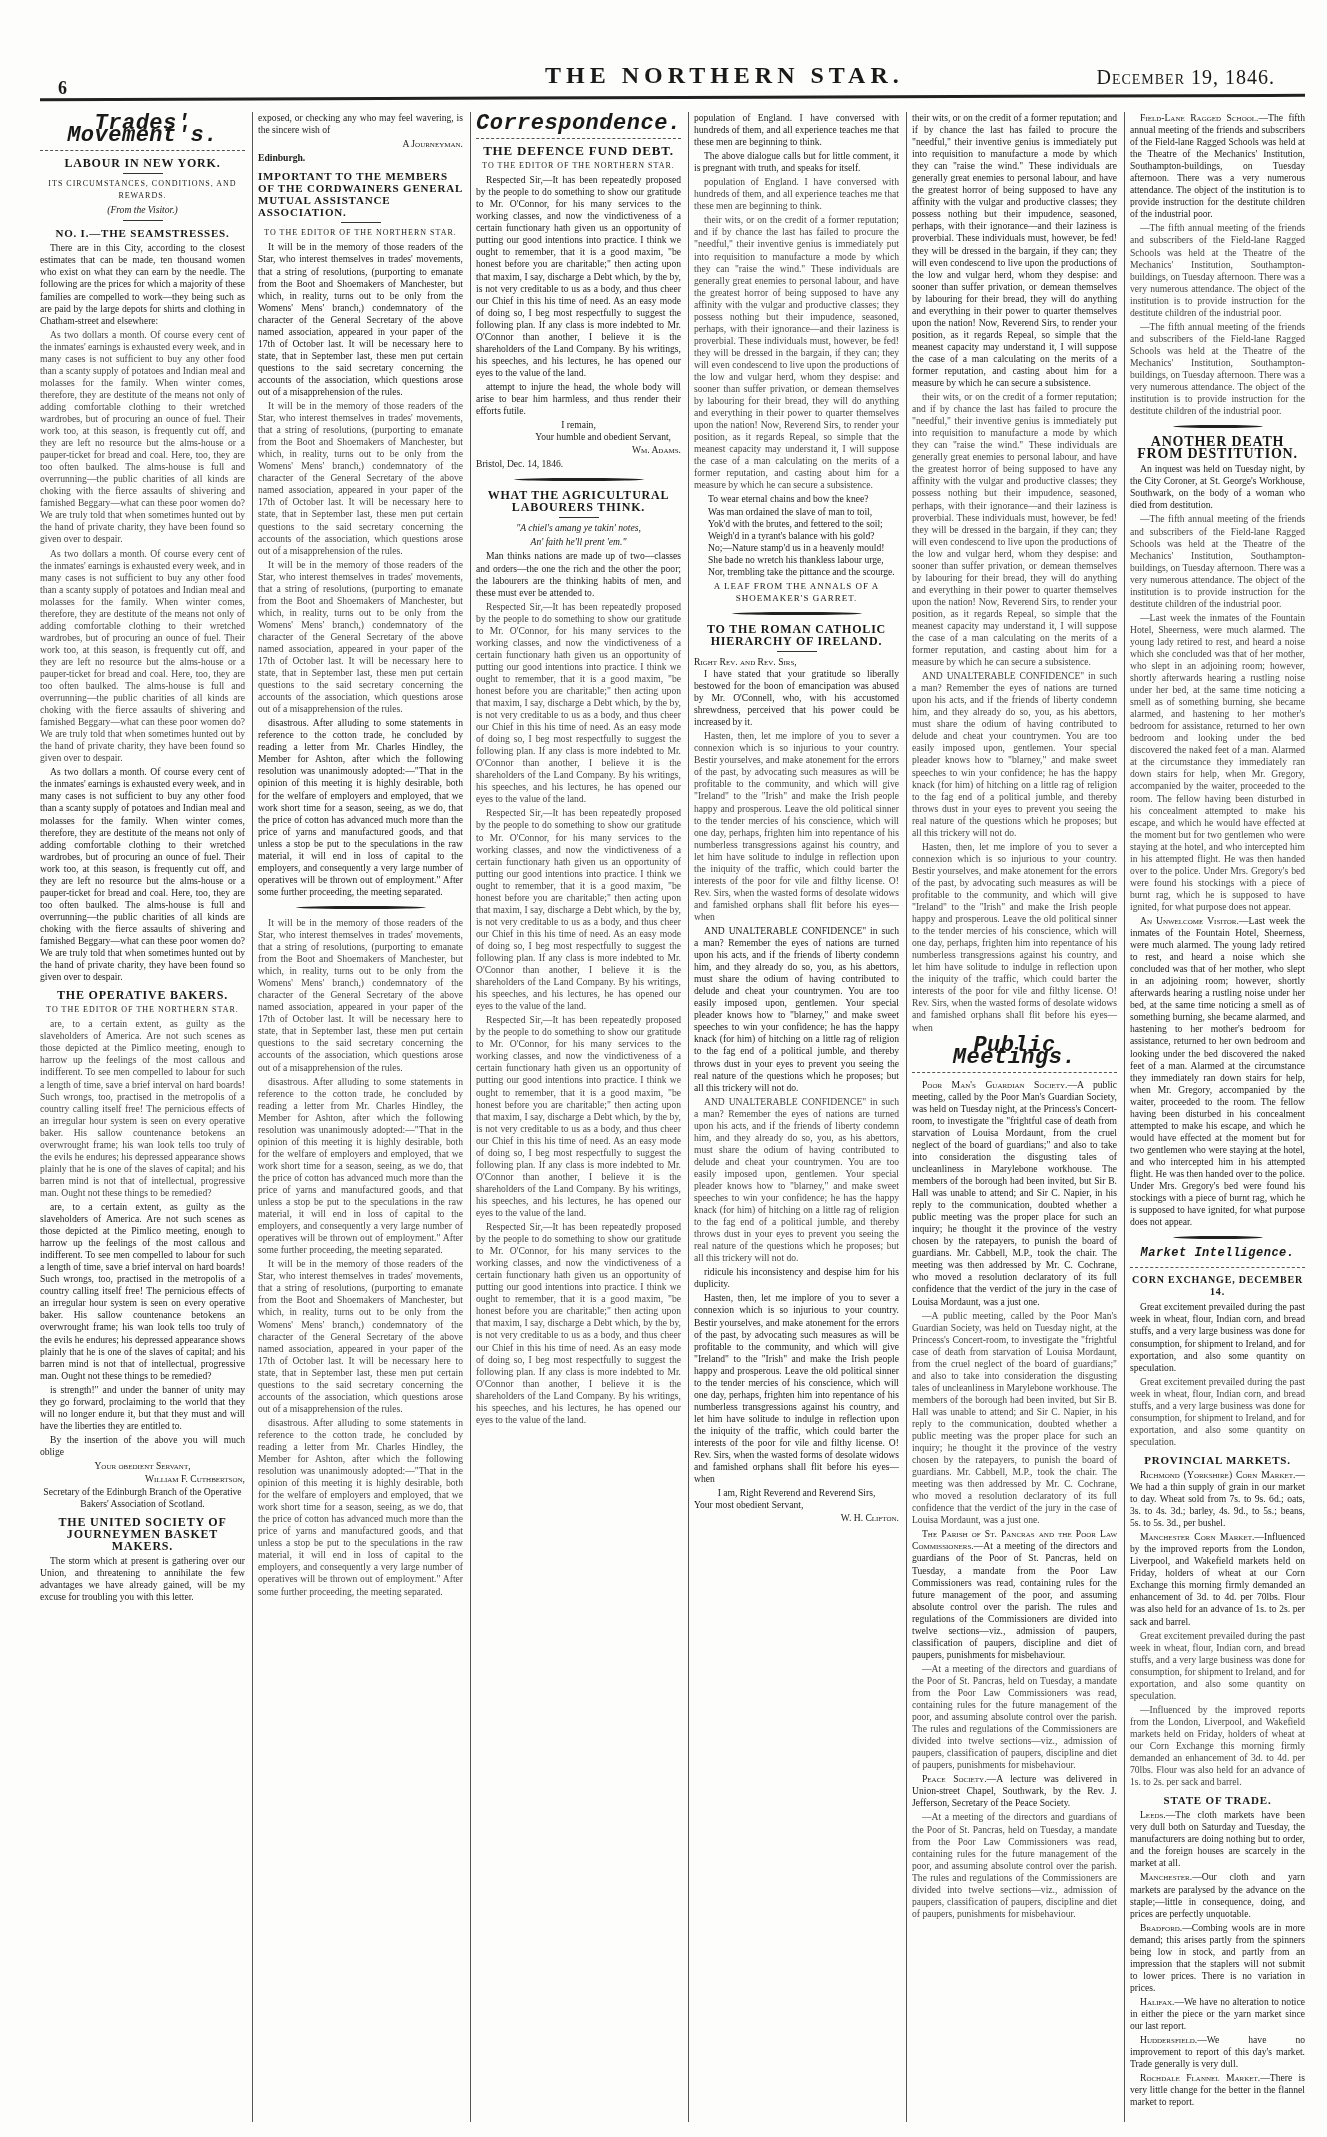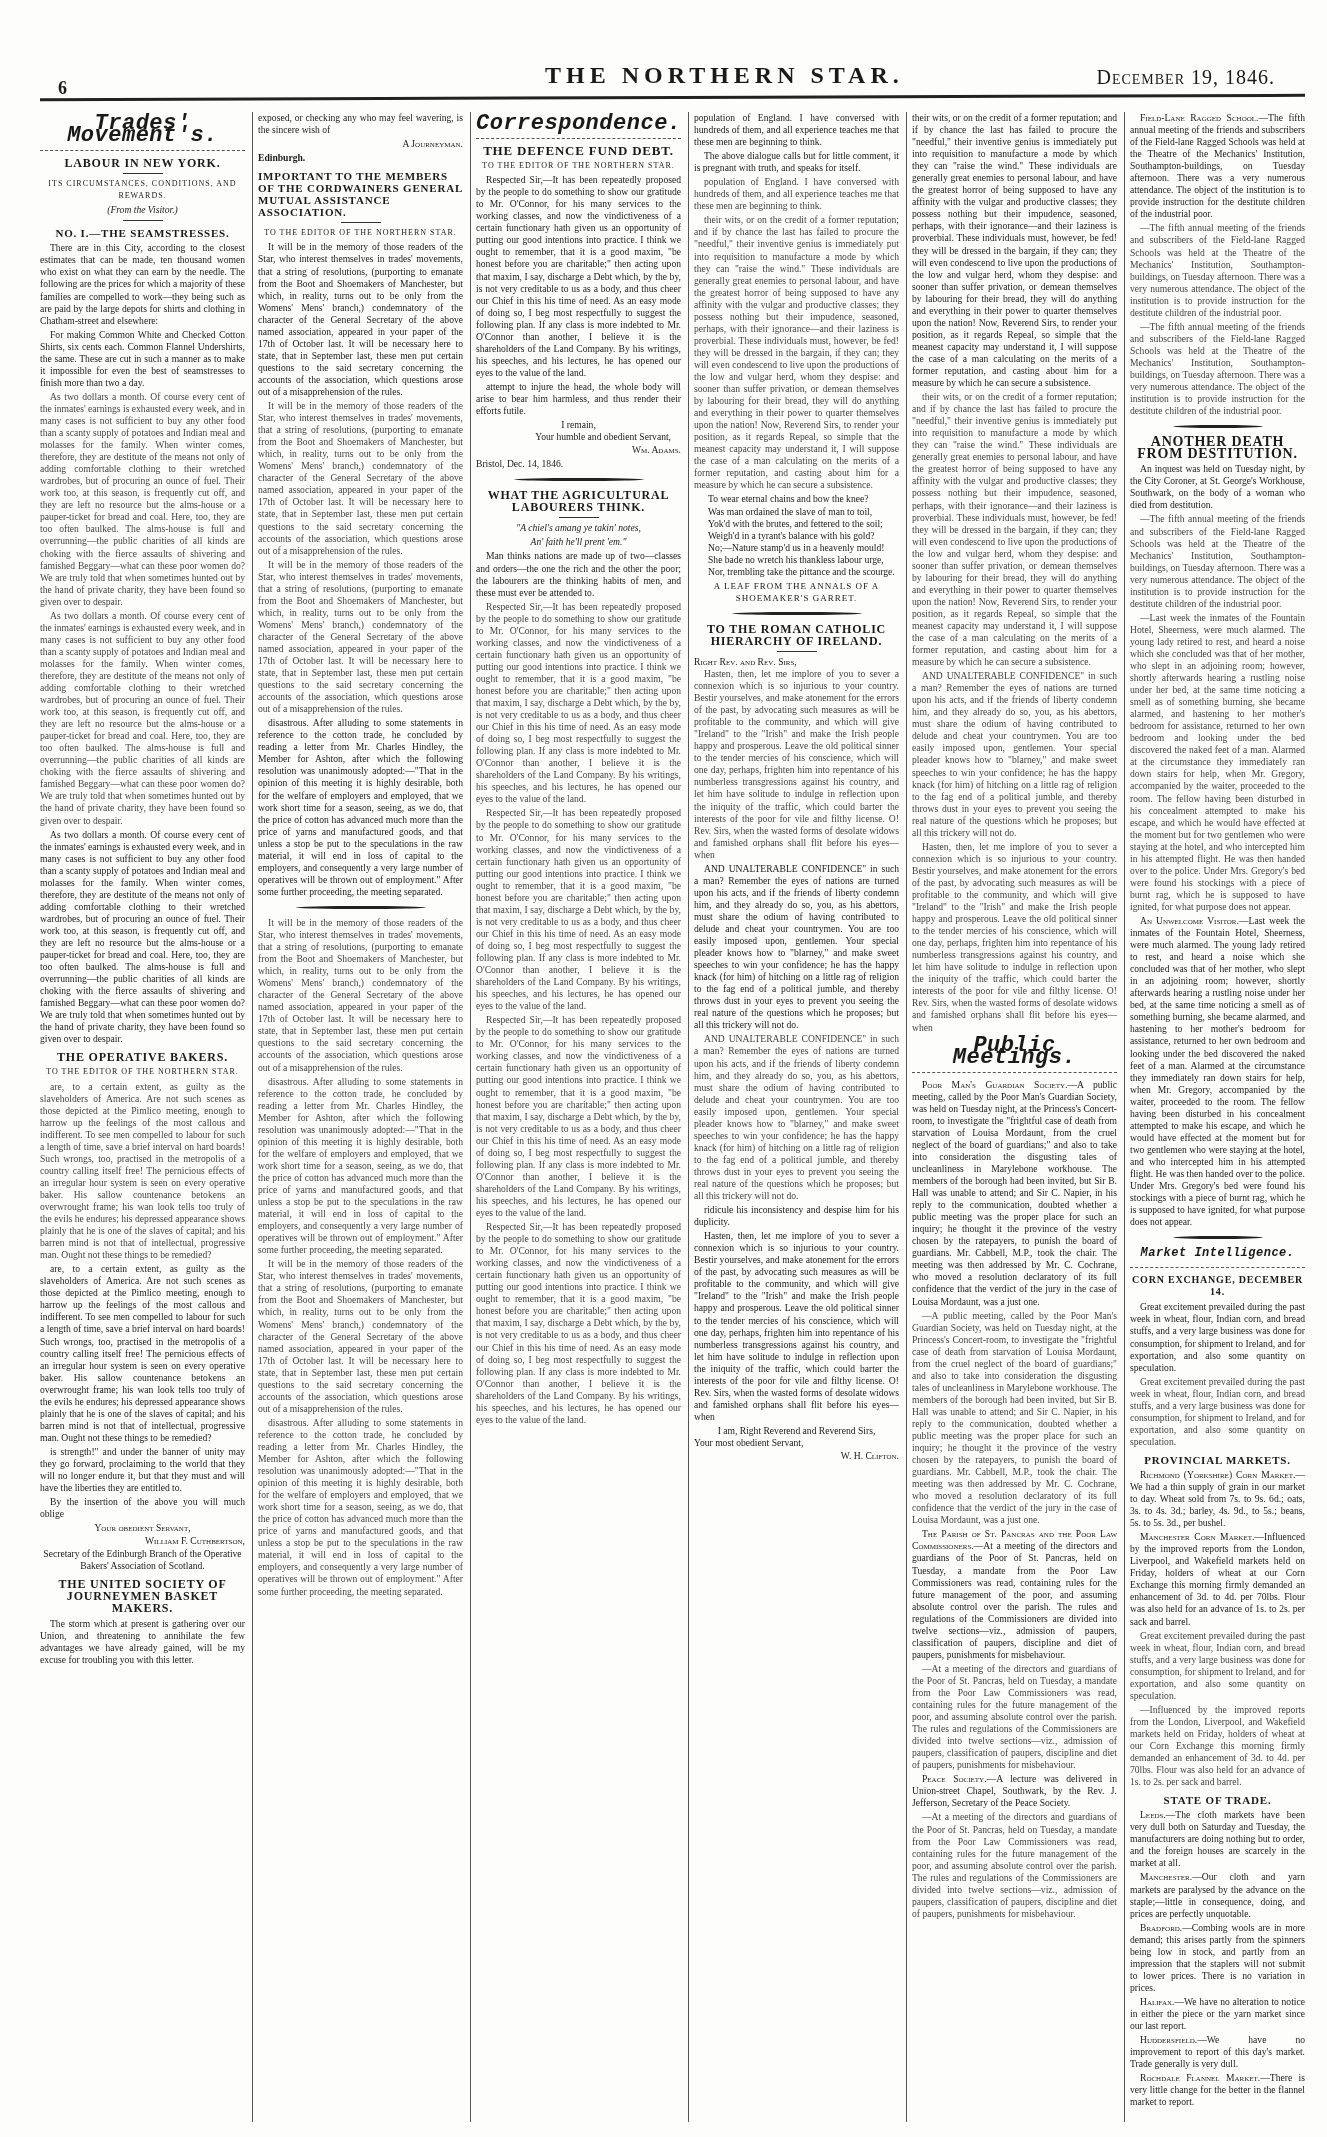--- a/index.html
+++ b/index.html
@@ -42,21 +42,20 @@
   <div class="col" style="left:0;width:205px;">
     <div class="sec-head">Trades' Movement's.</div>
     <div class="dash-rule"></div>
     <div class="art-head">LABOUR IN NEW YORK.</div>
     <div class="short-rule"></div>
     <div class="sub-head">Its Circumstances, Conditions, and Rewards.</div>
     <div class="italic-center">(From the Visitor.)</div>
     <div class="short-rule"></div>
     <div class="art-head" style="font-size:11px">No. I.—THE SEAMSTRESSES.</div>
     <p>There are in this City, according to the closest estimates that can be made, ten thousand women who exist on what they can earn by the needle. The following are the prices for which a majority of these families are compelled to work—they being such as are paid by the large depots for shirts and clothing in Chatham-street and elsewhere:</p>
-    <p>For making Common White and Checked Cotton Shirts, six cents each. Common Flannel Undershirts, the same. These are cut in such a manner as to make it impossible for even the best of seamstresses to finish more than two a day.</p>
     <p class="filler">As two dollars a month. Of course every cent of the inmates' earnings is exhausted every week, and in many cases is not sufficient to buy any other food than a scanty supply of potatoes and Indian meal and molasses for the family. When winter comes, therefore, they are destitute of the means not only of adding comfortable clothing to their wretched wardrobes, but of procuring an ounce of fuel. Their work too, at this season, is frequently cut off, and they are left no resource but the alms-house or a pauper-ticket for bread and coal. Here, too, they are too often baulked. The alms-house is full and overrunning—the public charities of all kinds are choking with the fierce assaults of shivering and famished Beggary—what can these poor women do? We are truly told that when sometimes hunted out by the hand of private charity, they have been found so given over to despair.</p>
     <p class="filler">As two dollars a month. Of course every cent of the inmates' earnings is exhausted every week, and in many cases is not sufficient to buy any other food than a scanty supply of potatoes and Indian meal and molasses for the family. When winter comes, therefore, they are destitute of the means not only of adding comfortable clothing to their wretched wardrobes, but of procuring an ounce of fuel. Their work too, at this season, is frequently cut off, and they are left no resource but the alms-house or a pauper-ticket for bread and coal. Here, too, they are too often baulked. The alms-house is full and overrunning—the public charities of all kinds are choking with the fierce assaults of shivering and famished Beggary—what can these poor women do? We are truly told that when sometimes hunted out by the hand of private charity, they have been found so given over to despair.</p>
     <p>As two dollars a month. Of course every cent of the inmates' earnings is exhausted every week, and in many cases is not sufficient to buy any other food than a scanty supply of potatoes and Indian meal and molasses for the family. When winter comes, therefore, they are destitute of the means not only of adding comfortable clothing to their wretched wardrobes, but of procuring an ounce of fuel. Their work too, at this season, is frequently cut off, and they are left no resource but the alms-house or a pauper-ticket for bread and coal. Here, too, they are too often baulked. The alms-house is full and overrunning—the public charities of all kinds are choking with the fierce assaults of shivering and famished Beggary—what can these poor women do? We are truly told that when sometimes hunted out by the hand of private charity, they have been found so given over to despair.</p>
     <div class="art-head">THE OPERATIVE BAKERS.</div>
     <div class="sub-head">To the Editor of the Northern Star.</div>
     <p class="filler">are, to a certain extent, as guilty as the slaveholders of America. Are not such scenes as those depicted at the Pimlico meeting, enough to harrow up the feelings of the most callous and indifferent. To see men compelled to labour for such a length of time, save a brief interval on hard boards! Such wrongs, too, practised in the metropolis of a country calling itself free! The pernicious effects of an irregular hour system is seen on every operative baker. His sallow countenance betokens an overwrought frame; his wan look tells too truly of the evils he endures; his depressed appearance shows plainly that he is one of the slaves of capital; and his barren mind is not that of intellectual, progressive man. Ought not these things to be remedied?</p>
     <p>are, to a certain extent, as guilty as the slaveholders of America. Are not such scenes as those depicted at the Pimlico meeting, enough to harrow up the feelings of the most callous and indifferent. To see men compelled to labour for such a length of time, save a brief interval on hard boards! Such wrongs, too, practised in the metropolis of a country calling itself free! The pernicious effects of an irregular hour system is seen on every operative baker. His sallow countenance betokens an overwrought frame; his wan look tells too truly of the evils he endures; his depressed appearance shows plainly that he is one of the slaves of capital; and his barren mind is not that of intellectual, progressive man. Ought not these things to be remedied?</p>
     <p>is strength!" and under the banner of unity may they go forward, proclaiming to the world that they will no longer endure it, but that they must and will have the liberties they are entitled to.</p>
     <p>By the insertion of the above you will much oblige</p>
     <div class="signoff" style="text-align:center">Your obedient Servant,</div>
@@ -120,20 +119,21 @@
     <div class="verse">Yok'd with the brutes, and fettered to the soil;</div>
     <div class="verse">Weigh'd in a tyrant's balance with his gold?</div>
     <div class="verse">No;—Nature stamp'd us in a heavenly mould!</div>
     <div class="verse">She bade no wretch his thankless labour urge,</div>
     <div class="verse">Nor, trembling take the pittance and the scourge.</div>
     <div class="sub-head" style="font-size:9px">A Leaf from the Annals of a Shoemaker's Garret.</div>
     <div class="orn-rule"></div>
     <div class="art-head">TO THE ROMAN CATHOLIC HIERARCHY OF IRELAND.</div>
     <div class="short-rule"></div>
     <div class="lead">Right Rev. and Rev. Sirs,</div>
+    <p>I have stated that your gratitude so liberally bestowed for the boon of emancipation was abused by Mr. O'Connell, who, with his accustomed shrewdness, perceived that his power could be increased by it.</p>
     <p class="filler">Hasten, then, let me implore of you to sever a connexion which is so injurious to your country. Bestir yourselves, and make atonement for the errors of the past, by advocating such measures as will be profitable to the community, and which will give "Ireland" to the "Irish" and make the Irish people happy and prosperous. Leave the old political sinner to the tender mercies of his conscience, which will one day, perhaps, frighten him into repentance of his numberless transgressions against his country, and let him have solitude to indulge in reflection upon the iniquity of the traffic, which could barter the interests of the poor for vile and filthy license. O! Rev. Sirs, when the wasted forms of desolate widows and famished orphans shall flit before his eyes—when</p>
     <p>AND UNALTERABLE CONFIDENCE" in such a man? Remember the eyes of nations are turned upon his acts, and if the friends of liberty condemn him, and they already do so, you, as his abettors, must share the odium of having contributed to delude and cheat your countrymen. You are too easily imposed upon, gentlemen. Your special pleader knows how to "blarney," and make sweet speeches to win your confidence; he has the happy knack (for him) of hitching on a little rag of religion to the fag end of a political jumble, and thereby throws dust in your eyes to prevent you seeing the real nature of the questions which he proposes; but all this trickery will not do.</p>
     <p class="filler">AND UNALTERABLE CONFIDENCE" in such a man? Remember the eyes of nations are turned upon his acts, and if the friends of liberty condemn him, and they already do so, you, as his abettors, must share the odium of having contributed to delude and cheat your countrymen. You are too easily imposed upon, gentlemen. Your special pleader knows how to "blarney," and make sweet speeches to win your confidence; he has the happy knack (for him) of hitching on a little rag of religion to the fag end of a political jumble, and thereby throws dust in your eyes to prevent you seeing the real nature of the questions which he proposes; but all this trickery will not do.</p>
     <p>ridicule his inconsistency and despise him for his duplicity.</p>
     <p>Hasten, then, let me implore of you to sever a connexion which is so injurious to your country. Bestir yourselves, and make atonement for the errors of the past, by advocating such measures as will be profitable to the community, and which will give "Ireland" to the "Irish" and make the Irish people happy and prosperous. Leave the old political sinner to the tender mercies of his conscience, which will one day, perhaps, frighten him into repentance of his numberless transgressions against his country, and let him have solitude to indulge in reflection upon the iniquity of the traffic, which could barter the interests of the poor for vile and filthy license. O! Rev. Sirs, when the wasted forms of desolate widows and famished orphans shall flit before his eyes—when</p>
     <div style="text-align:center">I am, Right Reverend and Reverend Sirs,</div>
     <div style="text-align:left">Your most obedient Servant,</div>
     <div class="signoff">W. H. Clifton.</div>
   </div>
   <div class="col-rule" style="left:866px"></div>

